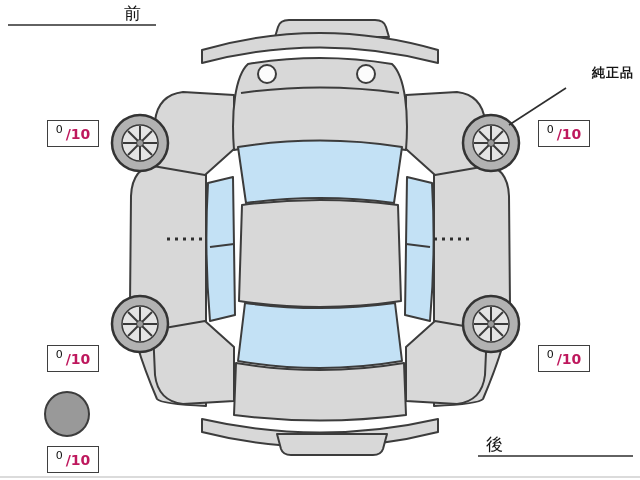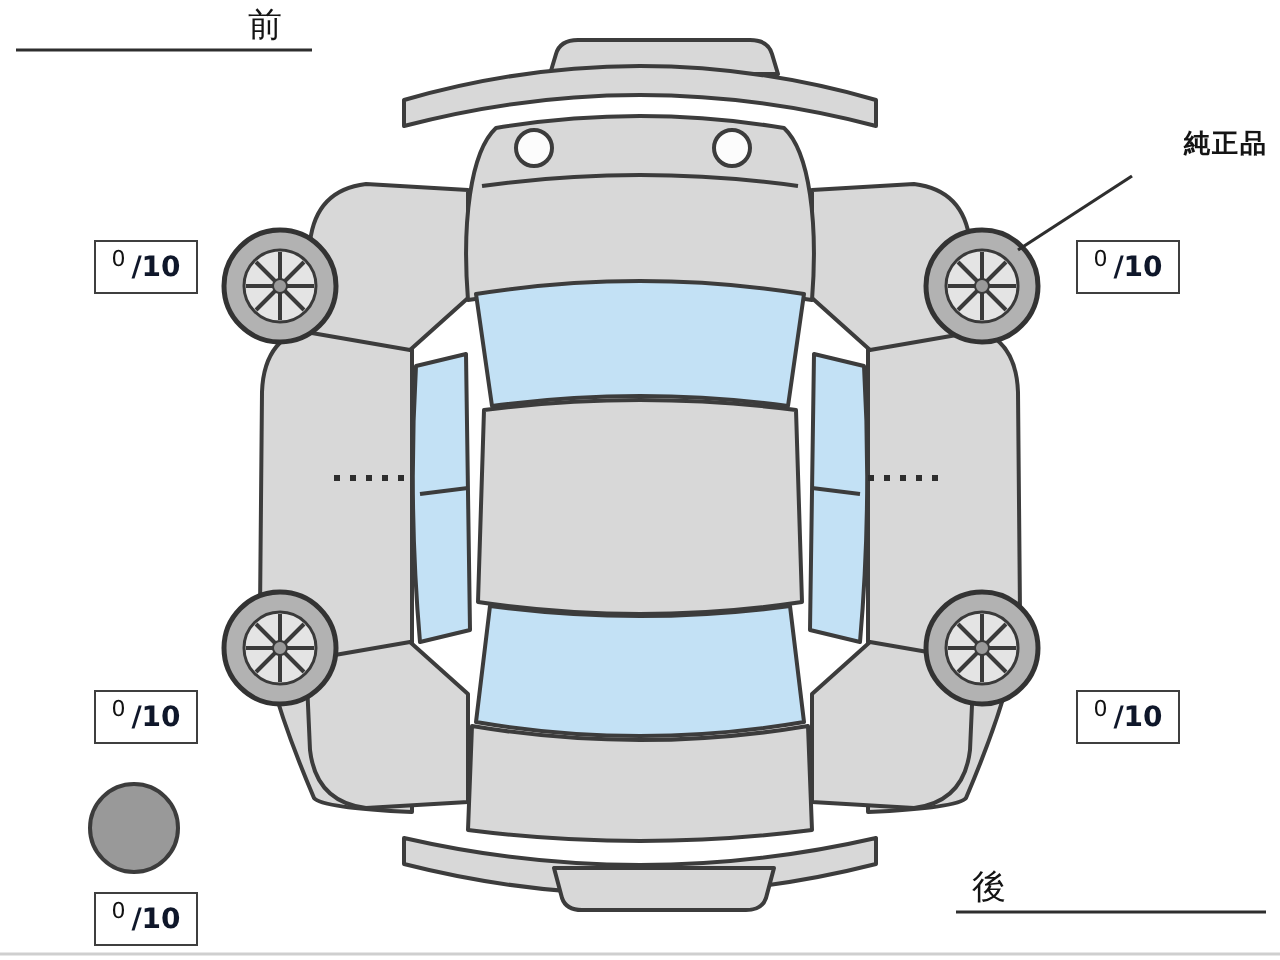--- a/index.html
+++ b/index.html
@@ -20,21 +20,21 @@
   .edge-line { stroke:#cfcfcf; stroke-width:1.5; }
 
   
   .jp-label { position:absolute; color:#141414; font-size:17px; line-height:1; white-space:nowrap; }
   .jp-label.small-bold { font-size:13px; font-weight:bold; letter-spacing:1px; }
 
   .score-box { position:absolute; width:52px; height:27px; background:#fff;
                border:1.6px solid #3f3f3f; display:flex; align-items:center;
                justify-content:center; gap:3px; }
   .score-num { font-size:11px; line-height:1; color:#111; transform:translateY(-4px); }
-  .score-den { font-size:14px; font-weight:bold; line-height:1; color:#0f172a; }
+  .score-den { font-size:14px; font-weight:bold; line-height:1; color:#be185d; }
 </style>
 </head>
 <body>
 
 <div class="stage">
 
   <svg class="diagram" width="640" height="480" viewBox="0 0 640 480">
 
     <defs>
       <g id="wheel-shape">

